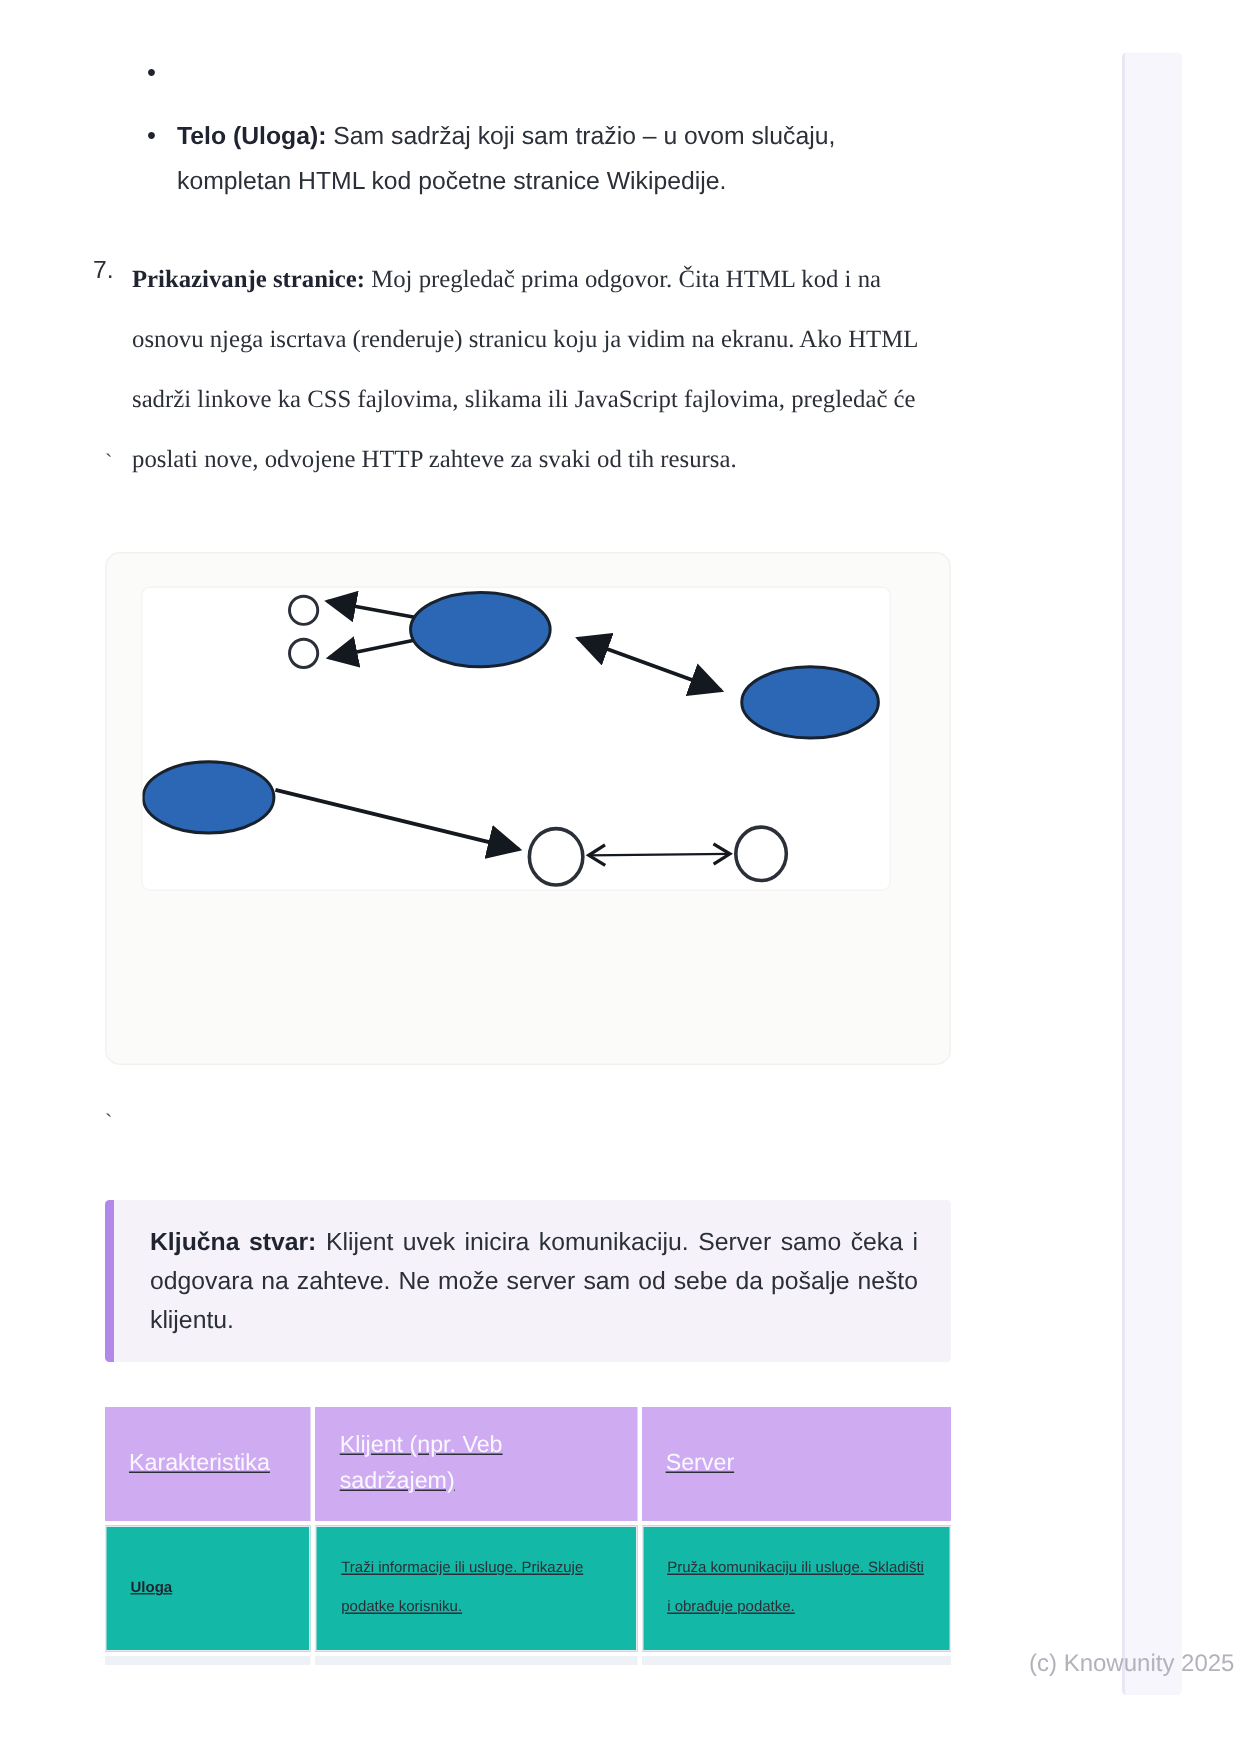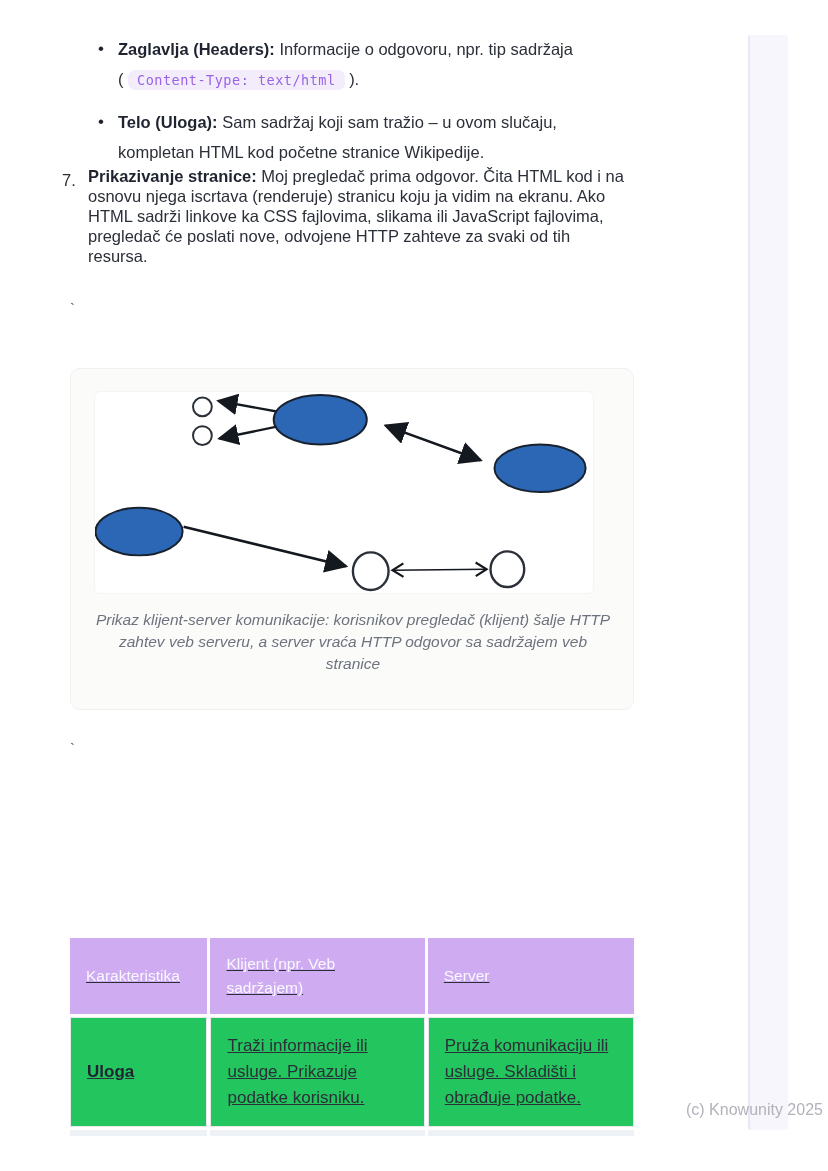--- a/index.html
+++ b/index.html
@@ -27,21 +27,21 @@
     background:var(--code-bg,#f3edfb);
     border-radius:7px;
     padding:2px 9px;
     letter-spacing:0.5px;
   }
   
   .numbered{
     position:absolute;left:62px;top:166px;width:572px;display:flex;
   }
   .num{flex:0 0 26px;font-size:16.5px;line-height:28px;text-align:left;}
-  .numbered p{margin:0;font-size:16.5px;line-height:20px;width:546px;}
+  .numbered p{margin:0;font-size:16.5px;line-height:40px;width:546px;font-family:Liberation Serif, serif;}
   
   .tick{position:absolute;left:70px;font-size:15px;color:#4a4f58;}
   .tick-1{top:300px;}
   .tick-2{top:740px;}
   
   .figure-card{
     position:absolute;left:70px;top:368px;width:564px;height:342px;
     background:#fbfbfa;border:1px solid #f1f1ef;border-radius:10px;
     box-sizing:border-box;
   }
@@ -72,22 +72,22 @@
     width:570px;table-layout:fixed;text-decoration:underline;
   }
   .data-table th{
     background:var(--accent-purple,#cfacf2);
     color:var(--header-text,#faf8ff);
     font-size:15.5px;font-weight:500;line-height:24px;
     text-align:left;vertical-align:middle;
     padding:14px 16px;
   }
   .data-table td{
-    background:#22c55e;border:1px solid #e7e9ef;
-    font-size:17px;line-height:26px;vertical-align:middle;
+    background:#14b8a6;border:1px solid #e7e9ef;
+    font-size:10px;line-height:26px;vertical-align:middle;
     padding:15px 16px;
   }
   .data-table td.feature{font-weight:bold;color:#1f2430;margin-top:26px;}
   .data-table tr.sliver td{
     background:#eef1f6;border:none;height:6px;padding:0;line-height:0;font-size:0;
   }
   .col-1{width:136px;}.col-2{width:212px;}.col-3{width:204px;}
   
   .side-strip{
     position:absolute;left:748px;top:35px;width:40px;height:1095px;
@@ -100,27 +100,20 @@
   }
 </style>
 </head>
 <body>
 
 <div class="page">
 
   <ul class="bullet-list">
     <li>
       <span class="bullet-marker">•</span>
-      <p class="bullet-body">
-        <span class="bold">Zaglavlja (Headers):</span>
-        <span>Informacije o odgovoru, npr. tip sadržaja</span><br>
-        <span>(</span>
-        <code class="code-pill">Content-Type: text/html</code>
-        <span>).</span>
-      </p>
     </li>
     <li>
       <span class="bullet-marker">•</span>
       <p class="bullet-body">
         <span class="bold">Telo (Uloga):</span>
         <span>Sam sadržaj koji sam tražio – u ovom slučaju, kompletan HTML kod početne stranice Wikipedije.</span>
       </p>
     </li>
   </ul>
 
@@ -155,23 +148,28 @@
 
         <circle cx="107" cy="15" r="9.5" fill="#ffffff" stroke="#2a2f38" stroke-width="2"></circle>
         <circle cx="107" cy="44" r="9.5" fill="#ffffff" stroke="#2a2f38" stroke-width="2"></circle>
         <ellipse cx="226" cy="28" rx="47" ry="25" style="fill:var(--diagram-blue,#2c67b6)" stroke="#18222f" stroke-width="2"></ellipse>
         <ellipse cx="448" cy="77" rx="46" ry="24" style="fill:var(--diagram-blue,#2c67b6)" stroke="#18222f" stroke-width="2"></ellipse>
         <ellipse cx="43" cy="141" rx="44" ry="24" style="fill:var(--diagram-blue,#2c67b6)" stroke="#18222f" stroke-width="2"></ellipse>
         <ellipse cx="277" cy="181" rx="18" ry="19" fill="#ffffff" stroke="#2a2f38" stroke-width="2.4"></ellipse>
         <ellipse cx="415" cy="179" rx="17" ry="18" fill="#ffffff" stroke="#2a2f38" stroke-width="2.4"></ellipse>
       </svg>
     </div>
-    <figcaption class="figure-caption">Prikaz klijent-server komunikacije: korisnikov pregledač (klijent) šalje HTTP zahtev veb serveru, a server vraća HTTP odgovor sa sadržajem veb stranice</figcaption>
   </figure>
 
+  <div class="callout">
+    <p>
+      <span class="bold">Ključna stvar:</span>
+      <span>Klijent uvek inicira komunikaciju. Server samo čeka i odgovara na zahteve. Ne može server sam od sebe da pošalje nešto klijentu.</span>
+    </p>
+  </div>
 
   <table class="data-table">
     <colgroup>
         <col class="col-1">
         <col class="col-2">
         <col class="col-3">
       </colgroup>
     <thead>
       <tr>
         <th>Karakteristika</th>

